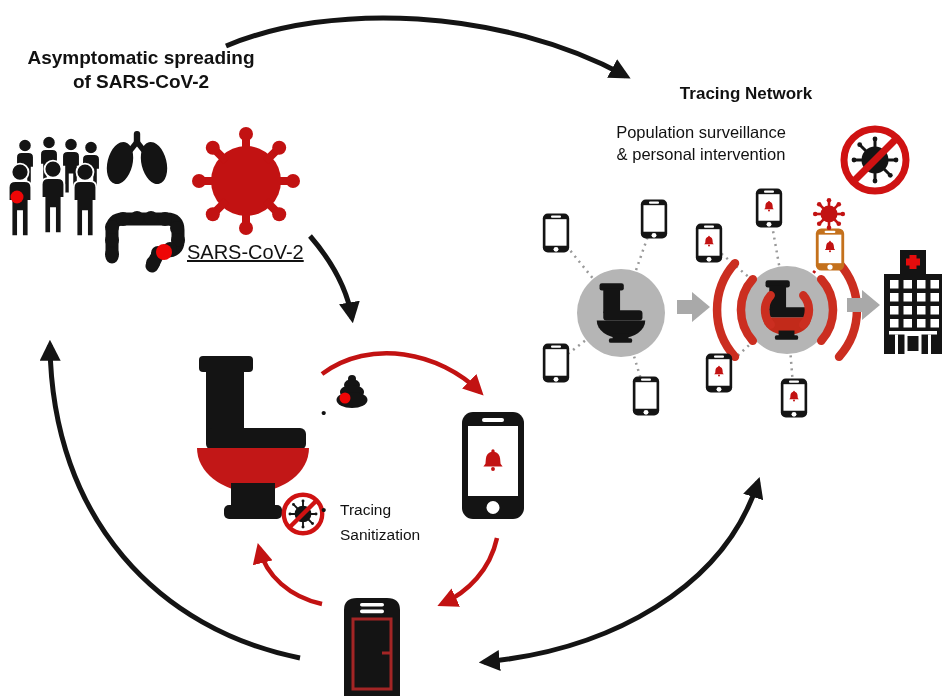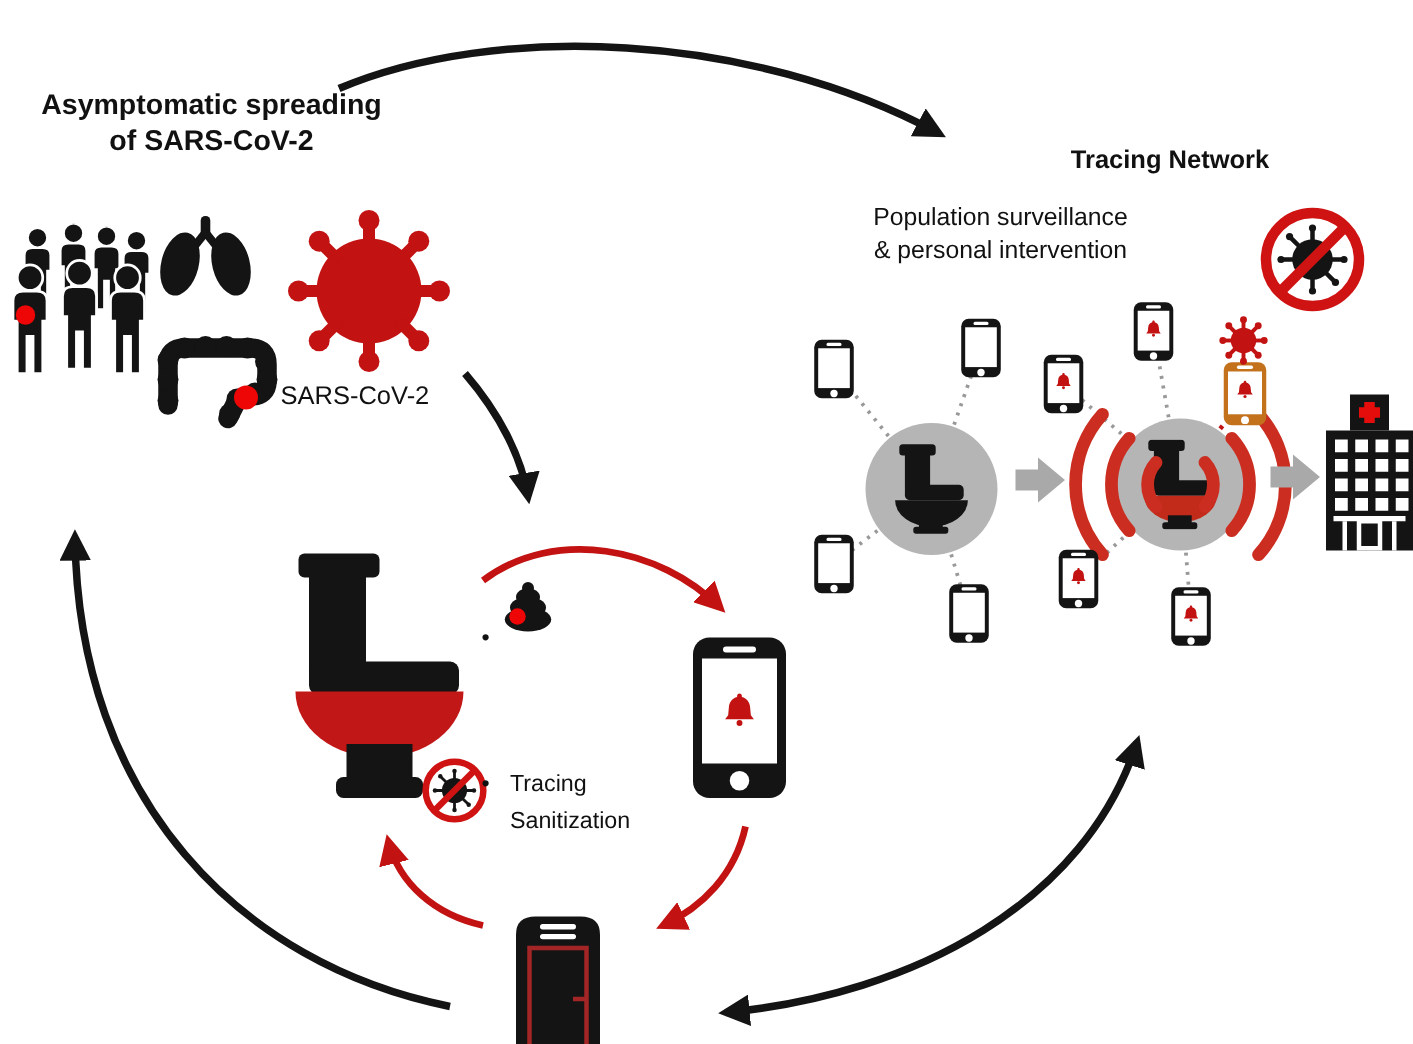--- a/index.html
+++ b/index.html
@@ -1,26 +1,26 @@
 <!DOCTYPE html>
 <html><head>
 <meta charset="utf-8">
 <style>
   html,body{margin:0;padding:0;background:#fff;}
   body{width:942px;height:696px;position:relative;overflow:hidden;
        font-family:"Liberation Sans",sans-serif;color:#111;}
-  .canvas{position:absolute;inset:0;width:942px;height:520px;margin-top:13px;}
+  .canvas{position:absolute;inset:0;width:942px;height:520px;}
   svg.layer{position:absolute;left:0;top:0;width:942px;height:696px;}
   .txt{position:absolute;white-space:pre-line;}
   .title-left{left:8px;top:46px;width:266px;text-align:center;
               font-size:19px;line-height:24px;font-weight:bold;}
-  .virus-label{left:187px;top:241px;width:140px;font-size:17px;}
-  .title-right{left:660px;top:84px;width:240px;text-align:center;
+  .virus-label{left:187px;top:241px;width:140px;font-size:20px;text-decoration:underline;}
+  .title-right{left:626px;top:84px;width:240px;text-align:center;
                font-size:17px;font-weight:bold;}
-  .subtitle-right{left:540px;top:121px;width:254px;text-align:center;
+  .subtitle-right{left:574px;top:121px;width:254px;text-align:center;
                   font-size:16.5px;line-height:22px;}
   .bullet{position:absolute;display:flex;gap:9px;font-size:15.5px;line-height:25px;}
   .bullet .marker{width:10px;flex:0 0 auto;}
   .bullet .btxt{width:120px;}
   .b1{left:321px;top:400px;}
   .b2{left:321px;top:497px;}
 </style>
 </head>
 <body>
 

